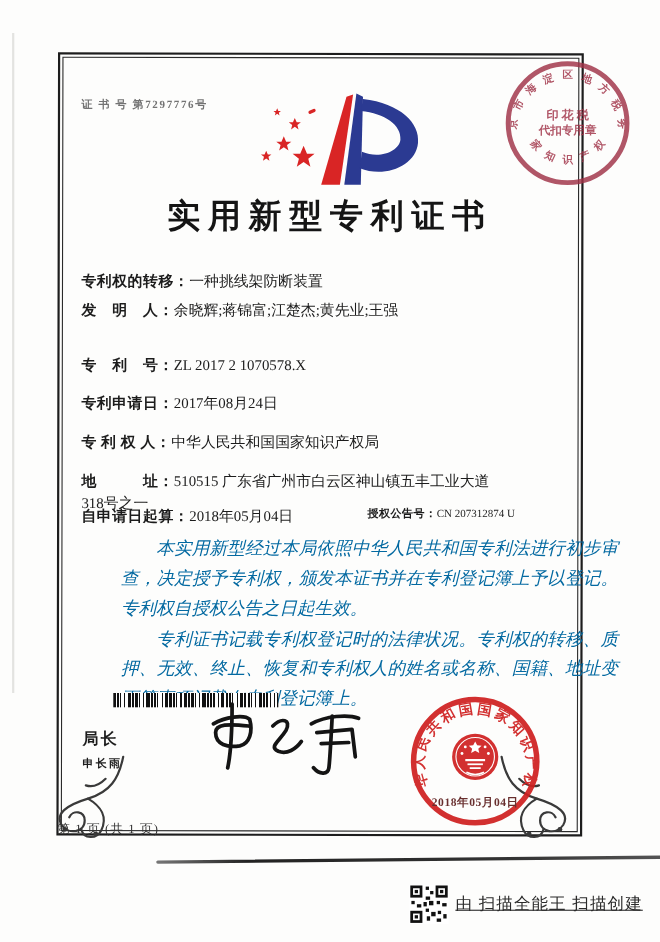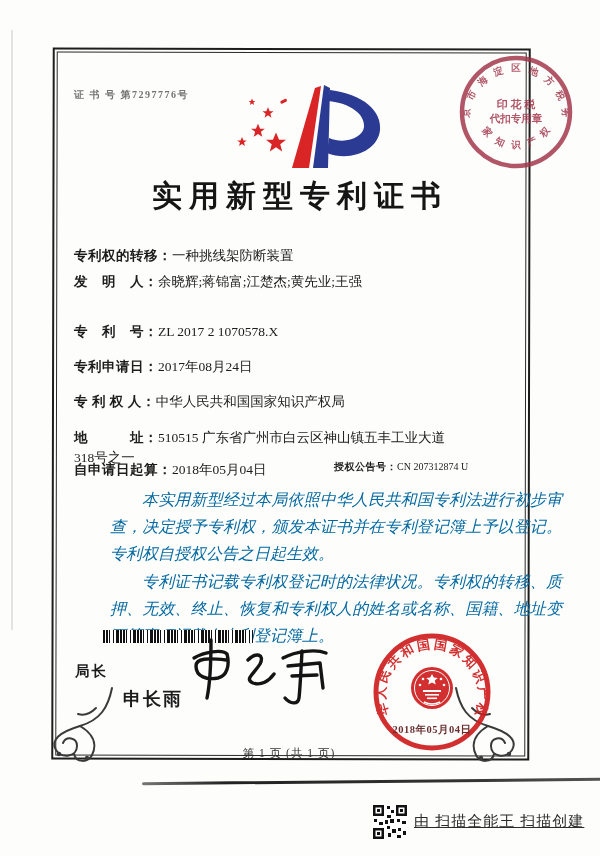--- a/index.html
+++ b/index.html
@@ -28,24 +28,24 @@
   .gazette-right{left:334px;top:460px;font-size:10px;}
   .paragraphs{left:72px;top:486px;width:452px;font-size:16px;line-height:1.7;
     font-style:italic;color:#0369a1;text-align:justify;margin-left:38px;}
   .paragraphs p{margin:0;text-indent:2em;}
   .barcode{left:103px;top:630px;width:150px;height:13px;
     background:repeating-linear-gradient(90deg,
       #111 0 2px,#fff 2px 3px,#111 3px 5px,#fff 5px 6px,
       #111 6px 7px,#fff 7px 10px,#111 10px 11px,#fff 11px 13px,
       #111 13px 16px,#fff 16px 17px);}
   .director-title{left:75px;top:662px;font-size:14.5px;font-weight:600;letter-spacing:2px;text-align:center;}
-  .director-name{left:75px;top:687px;font-size:18px;font-weight:600;letter-spacing:2px;margin-left:48px;}
+  .director-name{left:75px;top:687px;font-size:10px;font-weight:600;letter-spacing:2px;}
   .signature{left:178px;top:632px;}
   .sipo-seal{left:370px;top:630px;}
-  .page-footer{left:52px;top:746px;width:474px;text-align:center;font-size:11.5px;letter-spacing:1px;color:#333;}
+  .page-footer{left:52px;top:746px;width:474px;font-size:11.5px;letter-spacing:1px;color:#333;}
   .tax-stamp{left:456px;top:52px;opacity:0.82;}
   .flourish-left{left:40px;top:686px;}
   .flourish-right{left:452px;top:686px;transform:scaleX(-1);}
   .watermark-text{left:414px;top:812px;font-size:15px;color:#2b2b2b;letter-spacing:1px;
     font-family:"Liberation Sans","DejaVu Sans",sans-serif;text-decoration:underline;}
   .qr{left:372px;top:804px;}
 </style>
 </head>
 <body>
 

